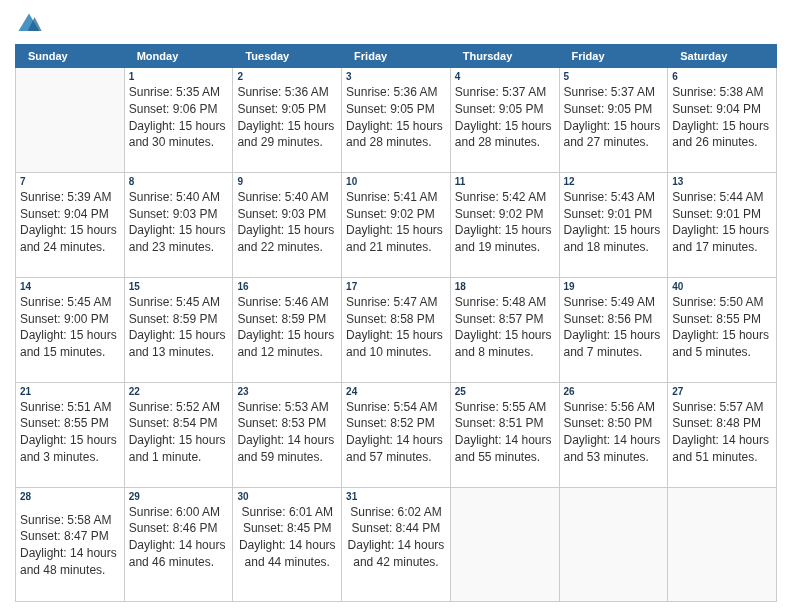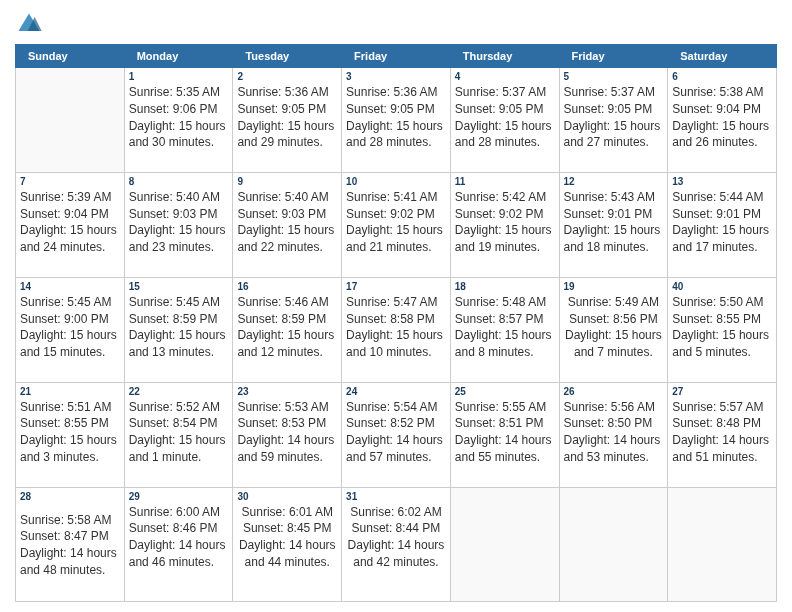--- a/index.html
+++ b/index.html
@@ -254,21 +254,21 @@
           </td>
           <td>
             <span class="day-number">18</span>
             <div class="day-info" style="white-space: pre-line;">Sunrise: 5:48 AM
 Sunset: 8:57 PM
 Daylight: 15 hours
 and 8 minutes.</div>
           </td>
           <td>
             <span class="day-number">19</span>
-            <div class="day-info" style="white-space: pre-line; text-align: center;">Sunrise: 5:49 AM
+            <div class="day-info" style="white-space: pre-line;">Sunrise: 5:49 AM
 Sunset: 8:56 PM
 Daylight: 15 hours
 and 7 minutes.</div>
           </td>
           <td>
             <span class="day-number">40</span>
             <div class="day-info" style="white-space: pre-line;">Sunrise: 5:50 AM
 Sunset: 8:55 PM
 Daylight: 15 hours
 and 5 minutes.</div>

